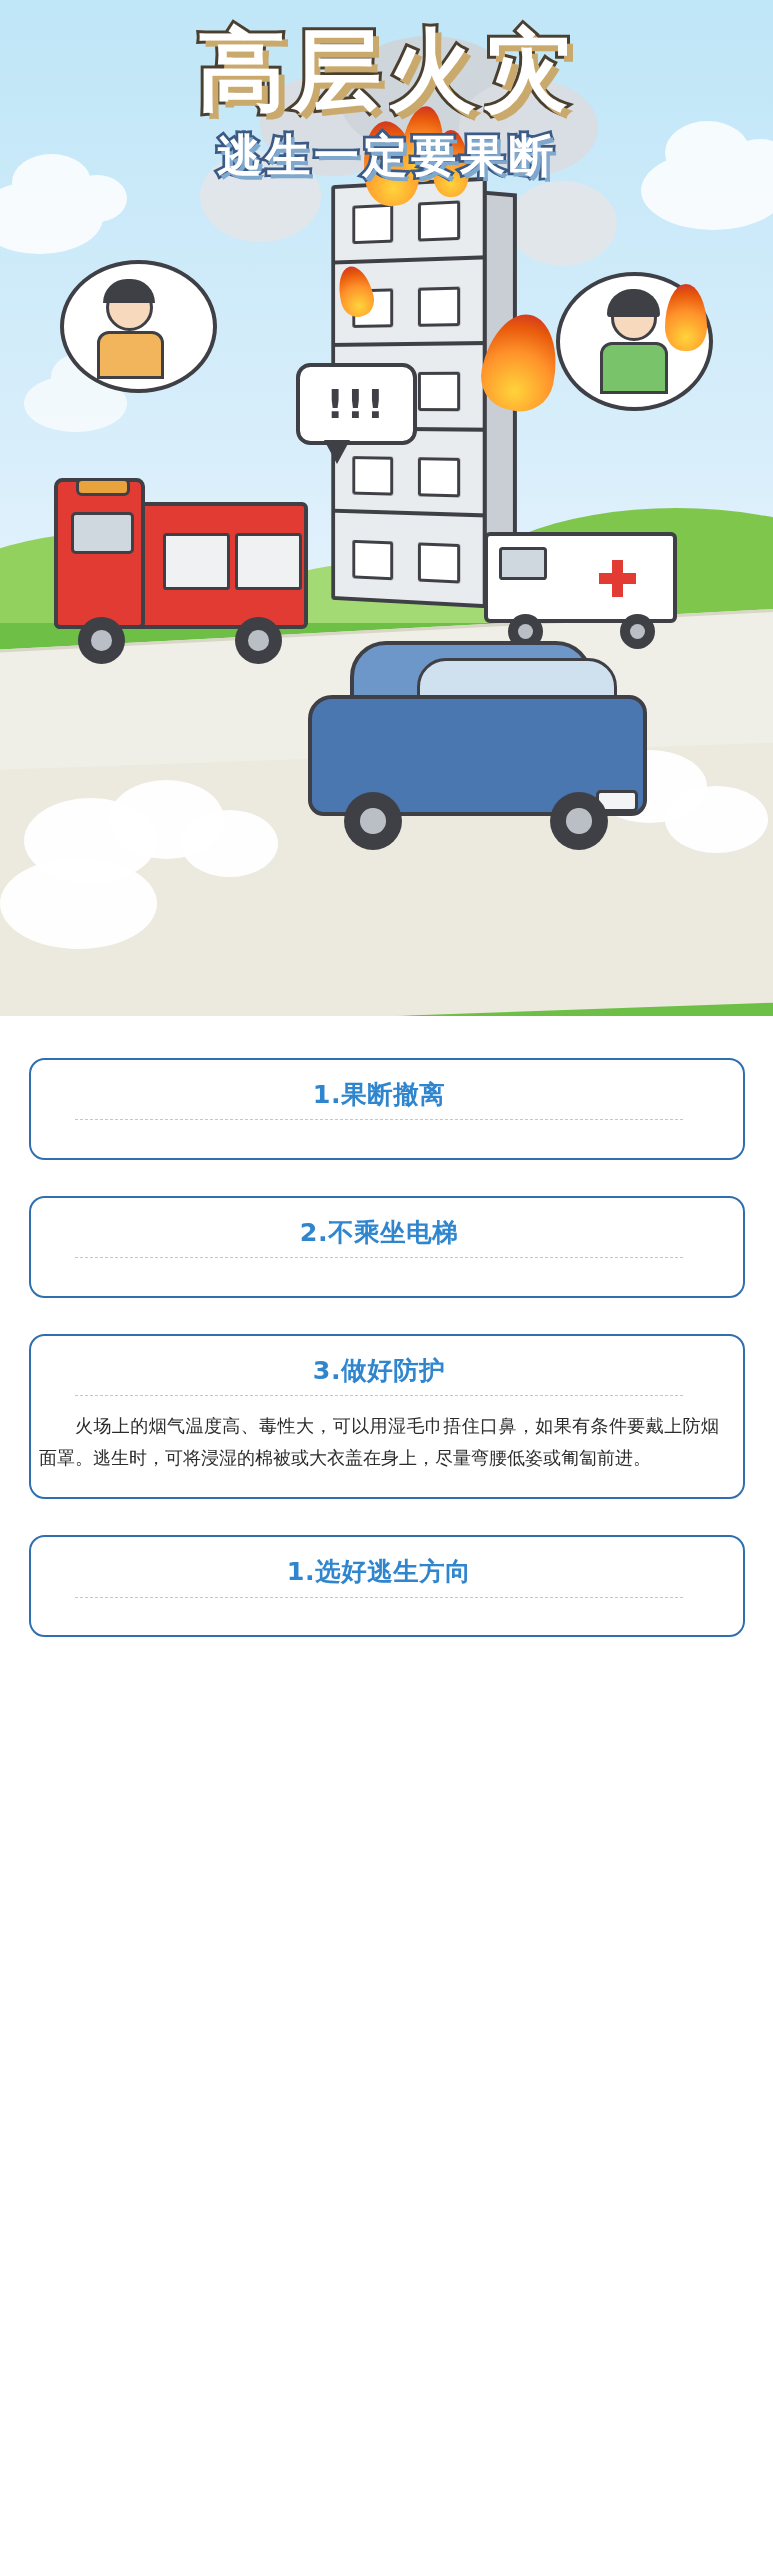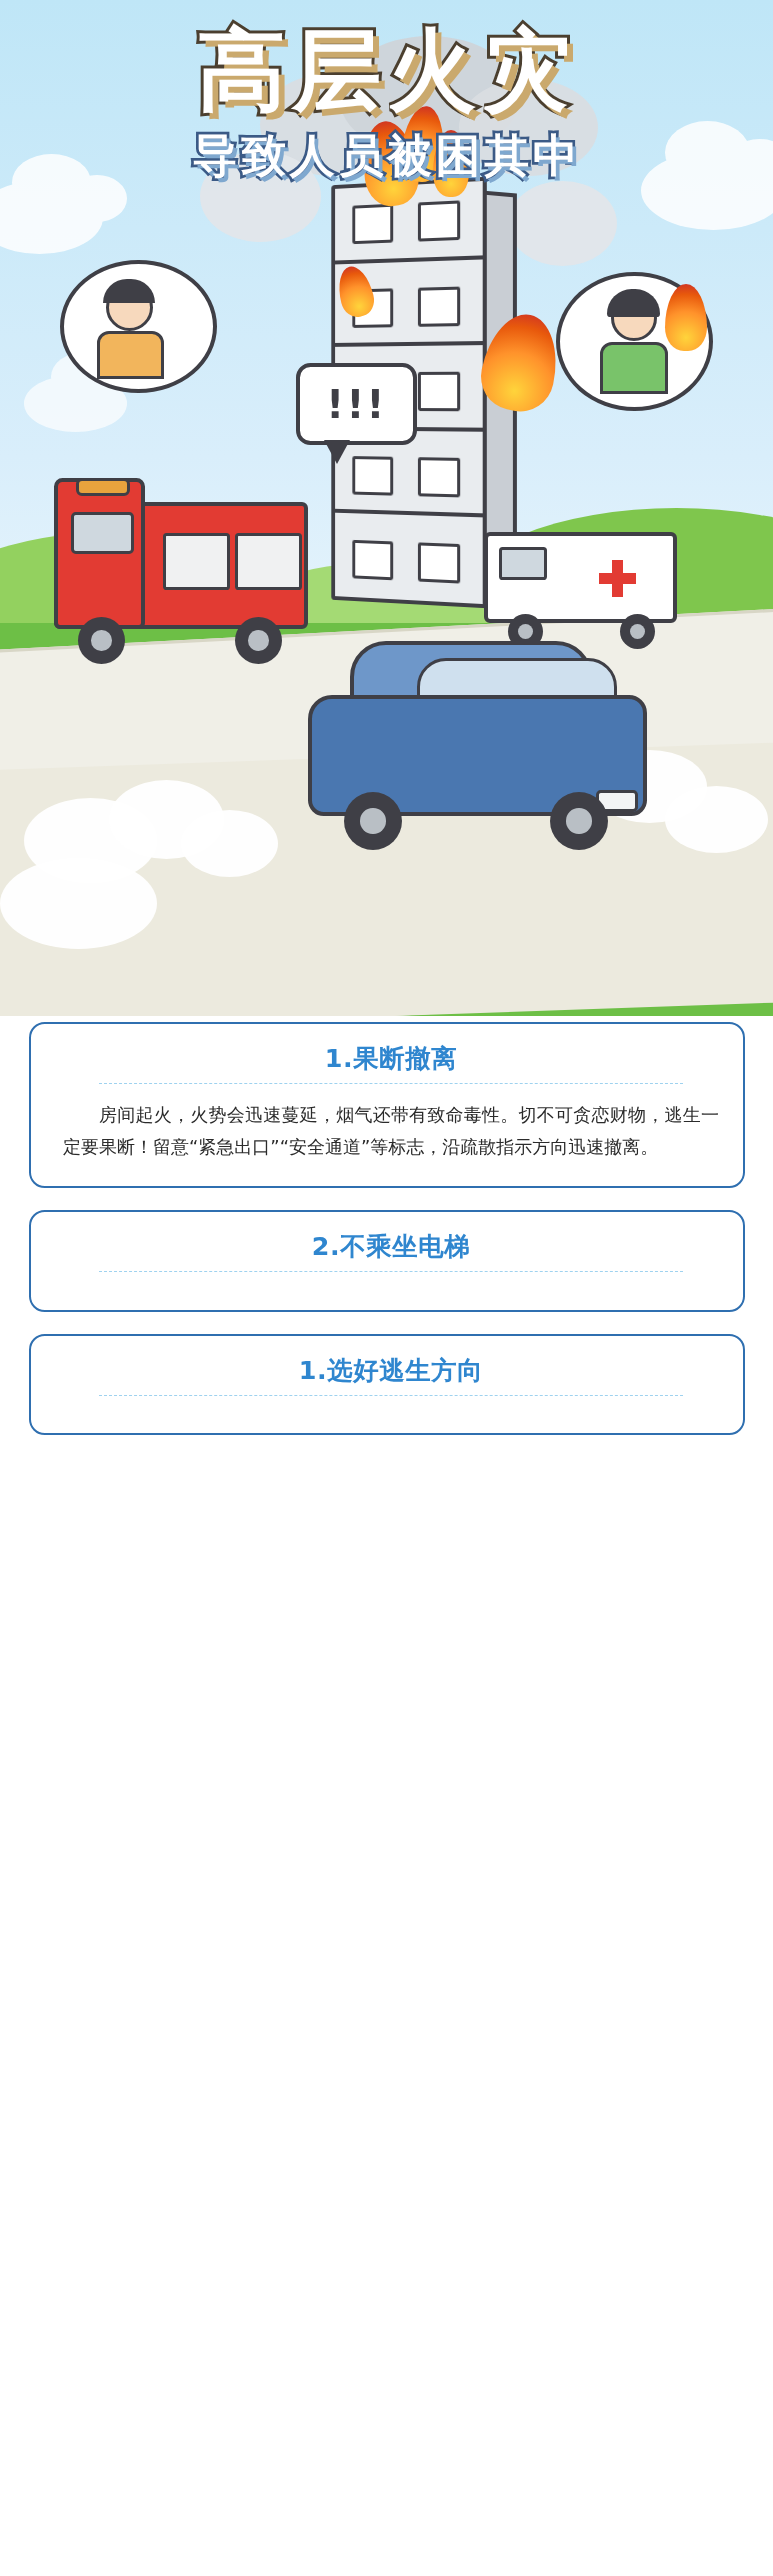--- a/index.html
+++ b/index.html
@@ -272,22 +272,23 @@
   .cards {
     position: absolute;
     left: 0; top: 1022px;
     width: 774px;
     padding: 0 29px 36px 29px;
   }
   .card {
     background: #ffffff;
     border: 2.4px solid #2f6fb0;
     border-radius: 15.7px;
-    padding: 18px 24px 23px 32px;
+    padding: 18px 24px 23px 8px;
     margin-bottom: 22px;
+    margin-top: 36px;
   }
   .card-title {
     text-align: center;
     font-family: "DejaVu Sans", "Liberation Sans", sans-serif;
     font-size: 25.4px;
     font-weight: bold;
     color: #2f86cf;
     margin-bottom: 7.3px;
     letter-spacing: 0.6px;
   }
@@ -346,21 +347,21 @@
   </div>
 
   <div class="flame f1"></div>
   <div class="flame f2"></div>
   <div class="flame f3"></div>
   <div class="flame f4"></div>
   <div class="flame f5"></div>
 
   <div class="title-wrap">
     <div class="title-main">高层火灾</div>
-    <div class="title-sub">导致人员被困其中</div>
+    <div class="title-sub">逃生一定要果断</div>
   </div>
 
   <div class="bubble bubble-left"></div>
   <div class="p-left-body head"></div>
   <div class="p-left-head head"></div>
   <div class="p-left-hair head"></div>
 
   <div class="bubble bubble-right"></div>
   <div class="p-right-body head"></div>
   <div class="p-right-head head"></div>
@@ -408,28 +409,32 @@
   <div class="exhaust e4"></div>
   <div class="exhaust e5"></div>
   <div class="exhaust e6"></div>
 </div>
 
 <div class="cards">
 
   <div class="card">
     <div class="card-title">1.果断撤离</div>
     <hr class="card-rule">
-    <div class="card-body">房间起火，火势会迅速蔓延，烟气还带有致命毒性。切不可贪恋财物，逃生一定要果断！留意“紧急出口”“安全通道”等标志，沿疏散指示方向迅速撤离。</div>
   </div>
 
   <div class="card">
     <div class="card-title">2.不乘坐电梯</div>
     <hr class="card-rule">
   </div>
 
+  <div class="card">
+    <div class="card-title">3.做好防护</div>
+    <hr class="card-rule">
+    <div class="card-body">火场上的烟气温度高、毒性大，可以用湿毛巾捂住口鼻，如果有条件要戴上防烟面罩。逃生时，可将浸湿的棉被或大衣盖在身上，尽量弯腰低姿或匍匐前进。</div>
+  </div>
 
   <div class="card">
     <div class="card-title">1.选好逃生方向</div>
     <hr class="card-rule">
   </div>
 
 
 
 </div>
 

